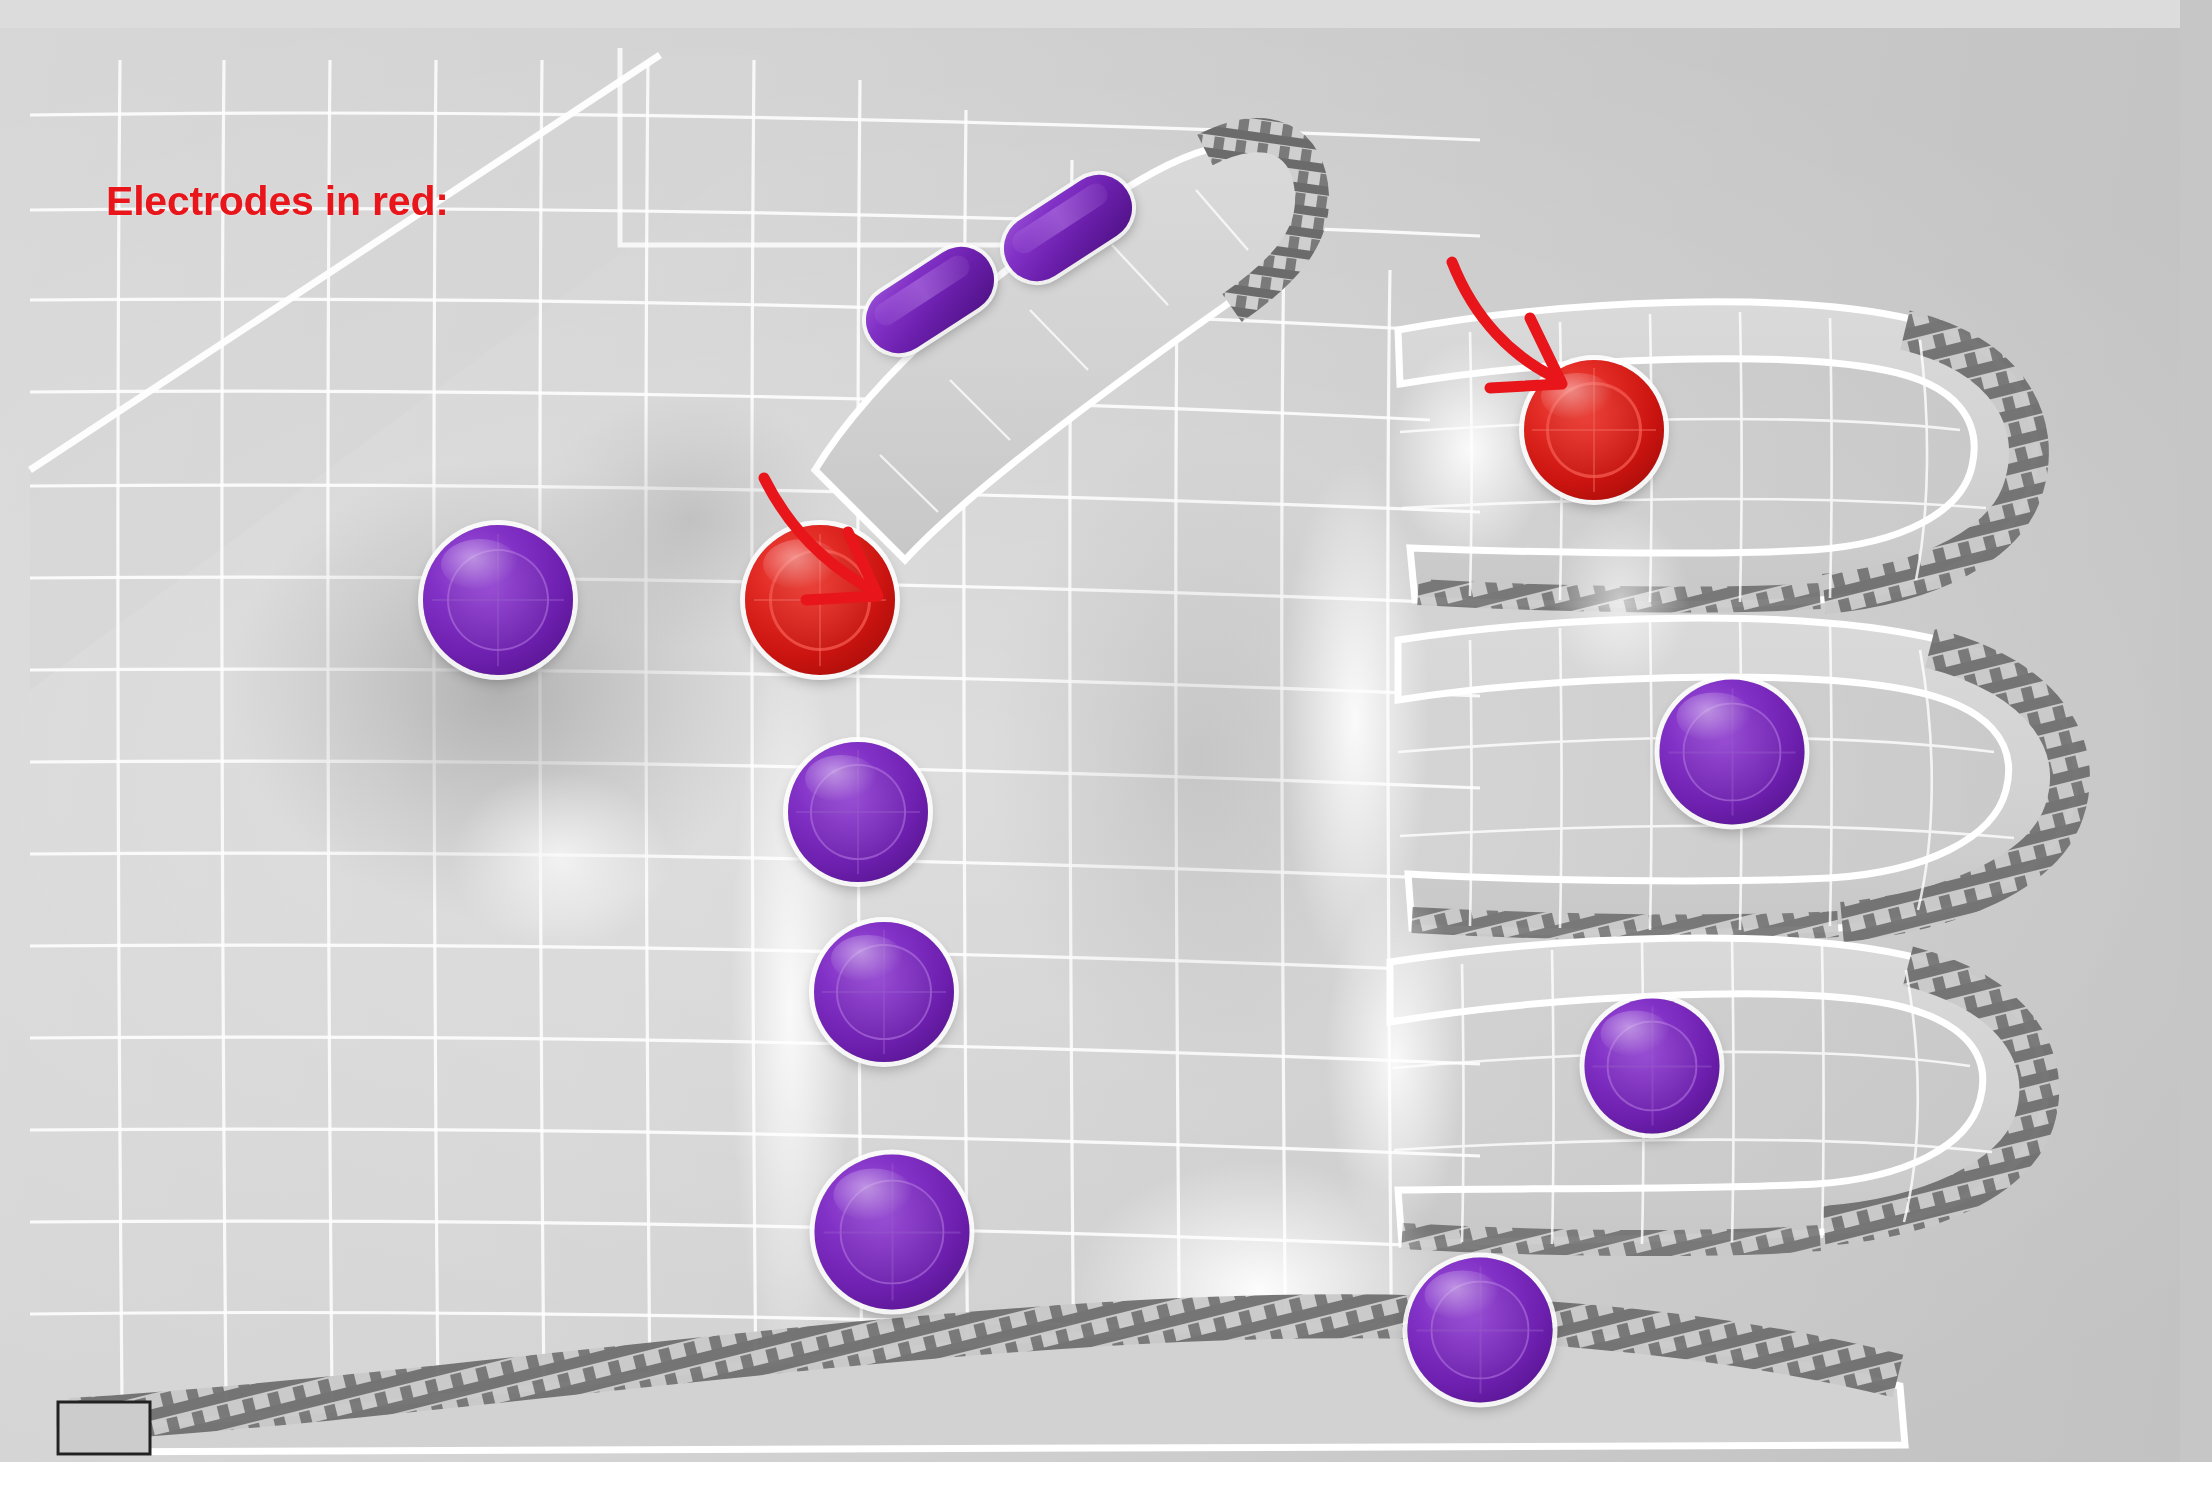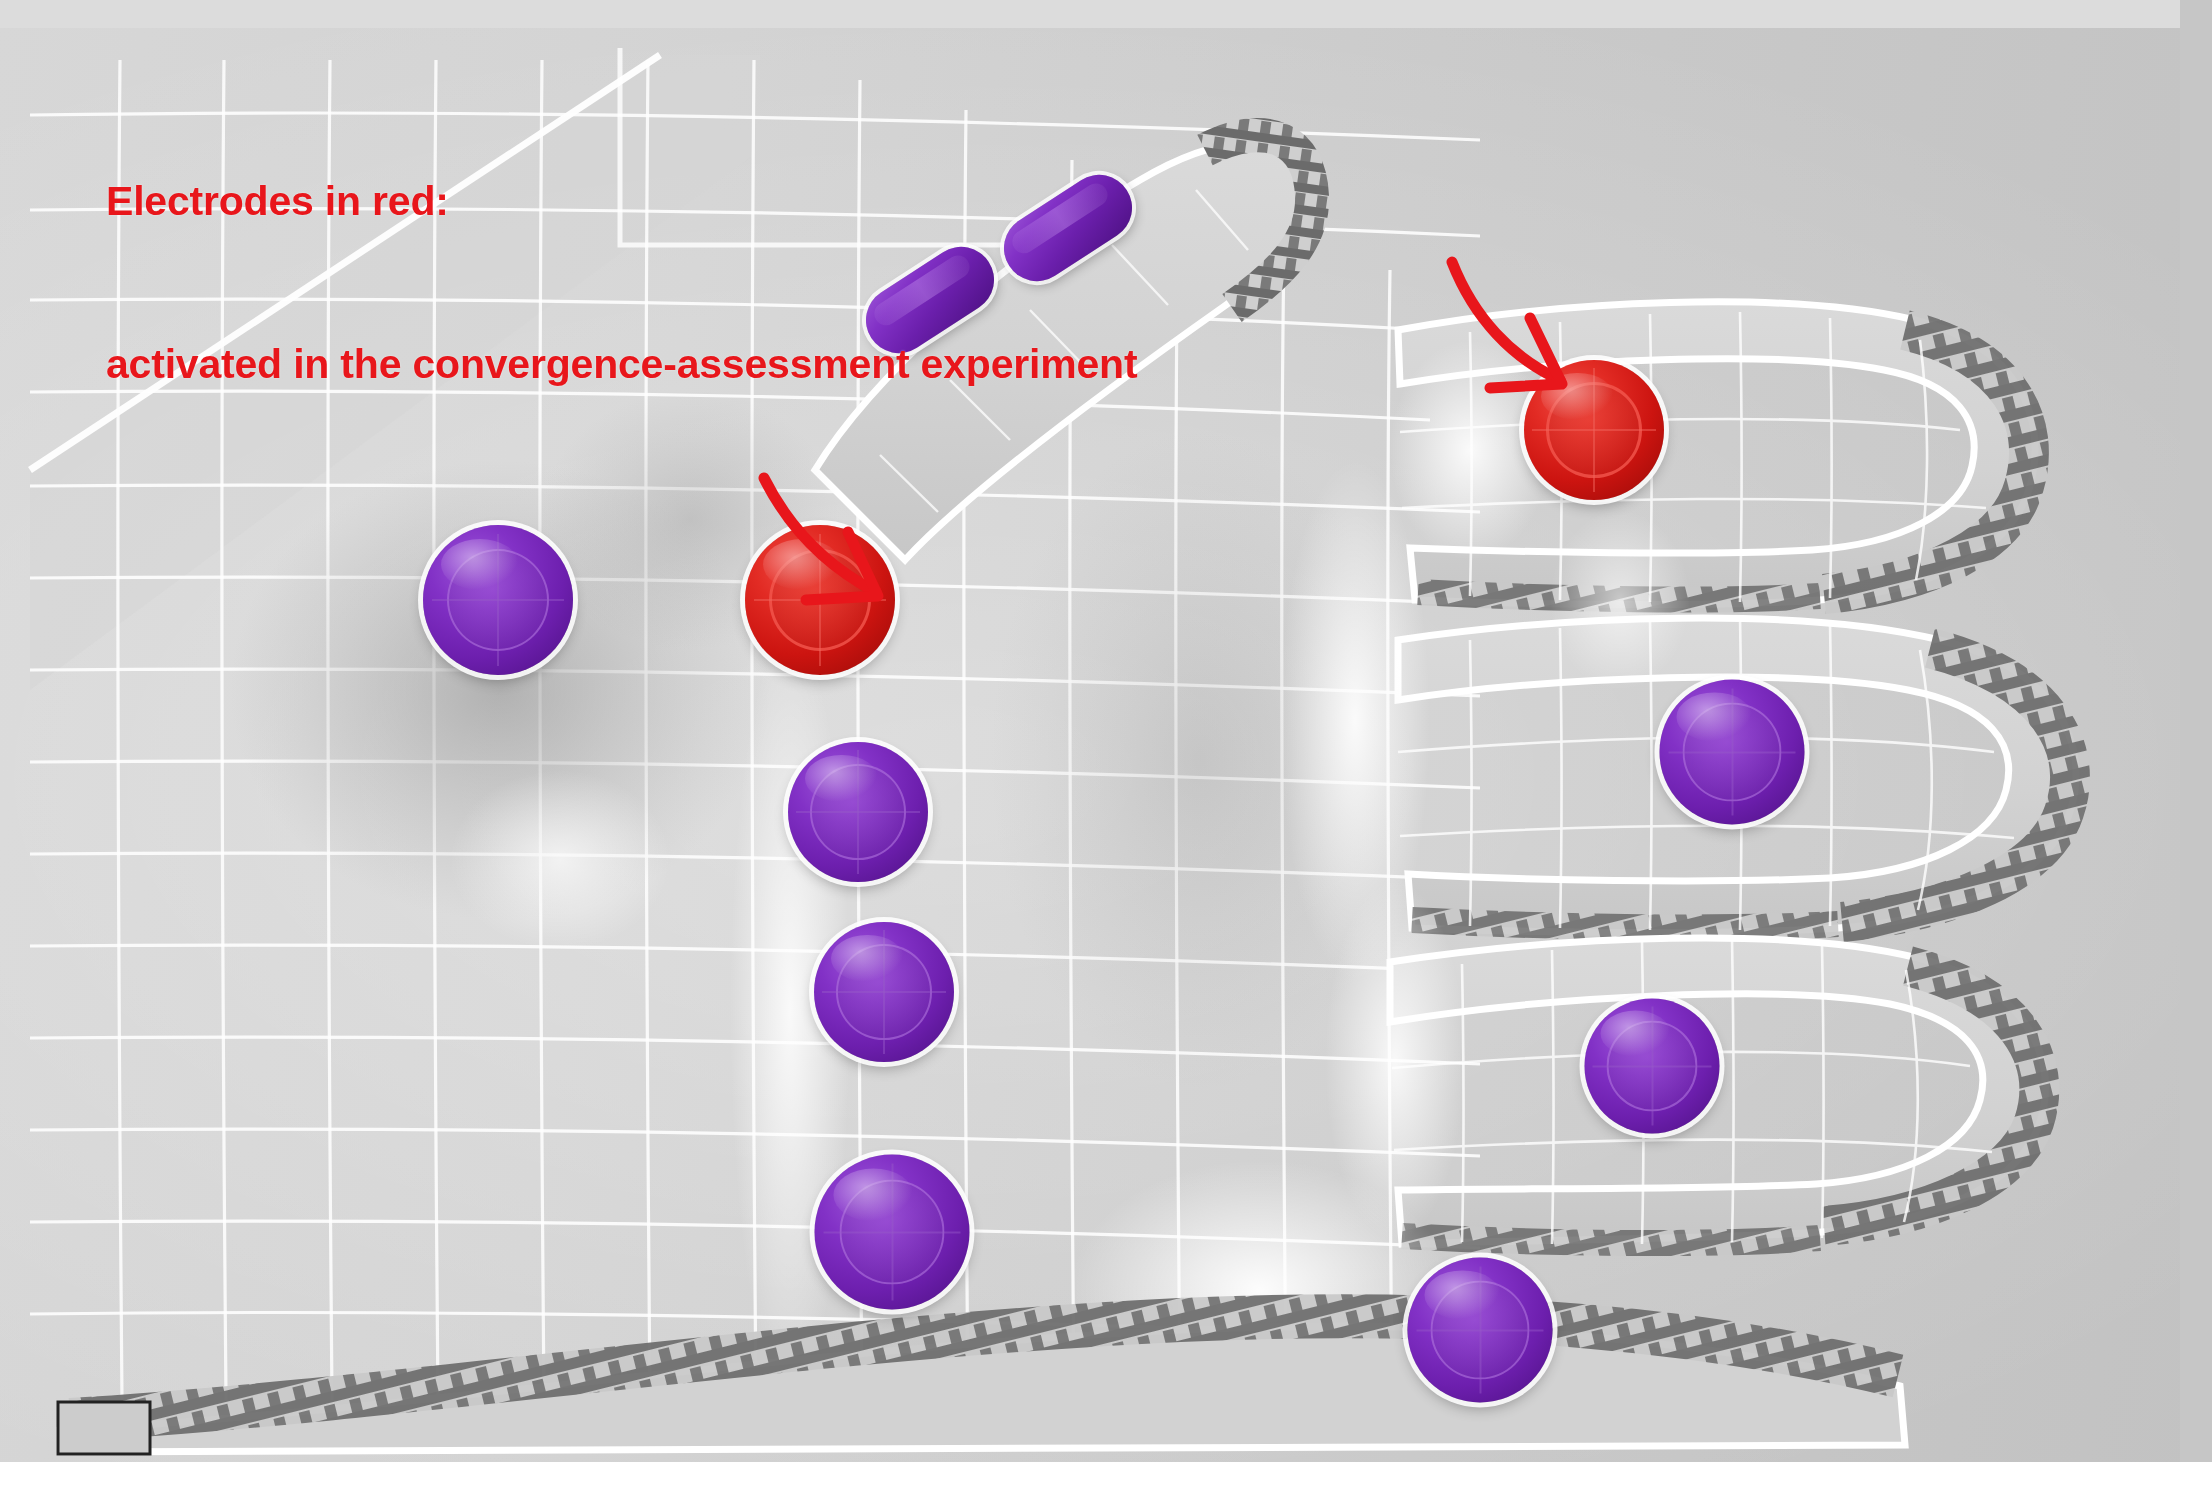--- a/index.html
+++ b/index.html
@@ -364,16 +364,15 @@
 
   <svg class="arrow-svg" style="left:0;top:0;width:2212px;height:1492px;">
     <g fill="none" stroke="#e8161b" stroke-width="11" stroke-linecap="round" stroke-linejoin="round">
       <path d="M 1452 262 C 1474 318, 1512 358, 1560 380"></path>
       <path d="M 1530 318 L 1562 384 L 1490 388"></path>
     </g>
   </svg>
 
   <div class="annot" style="left:106px;top:66px;">
     <div>Electrodes in red:</div>
-    <div>activated in the convergence-assessment experiment</div>
   </div>
 
 </div>
 
 </body></html>

